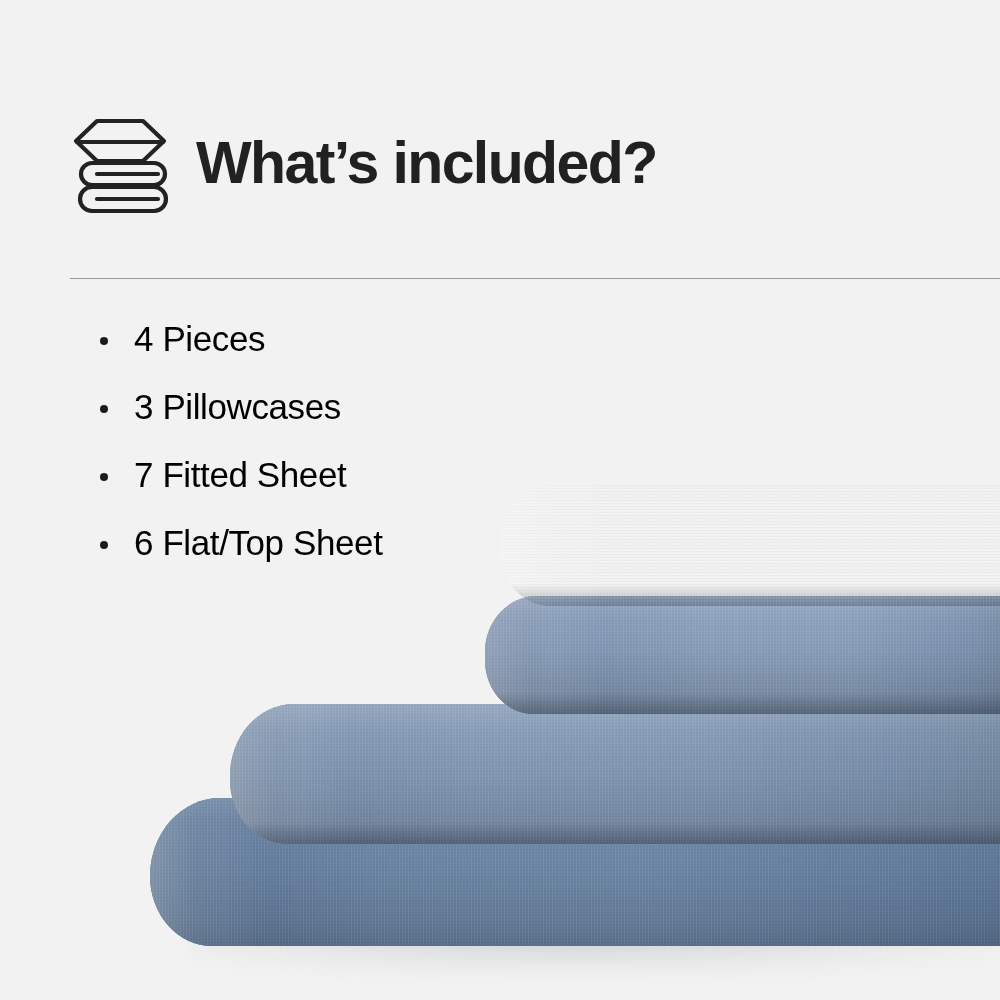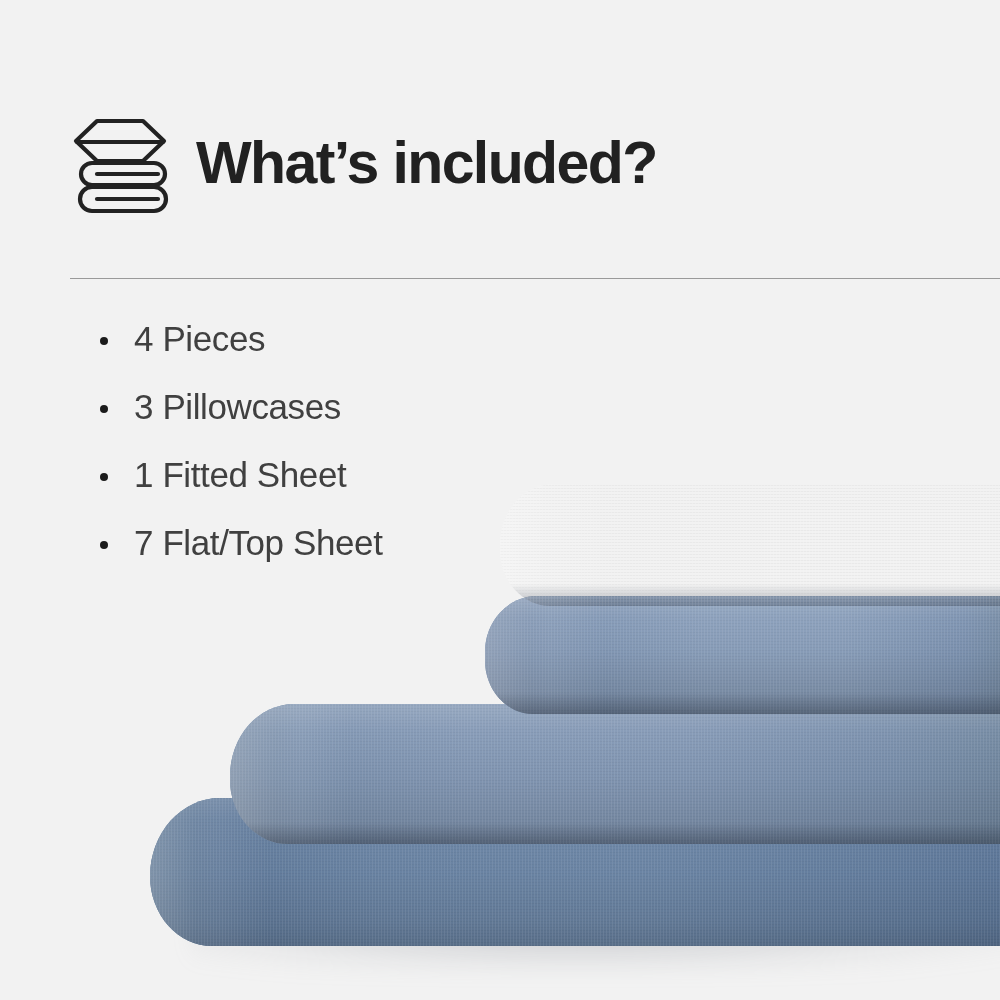--- a/index.html
+++ b/index.html
@@ -68,21 +68,21 @@
     list-style: none;
     margin: 0;
     padding: 0;
     z-index: 4;
   }
   .included-list li {
     position: relative;
     padding-left: 38px;
     margin-bottom: 22px;
     font-size: 35px;
-    color: #404040;
+    color: #000000;
     letter-spacing: -0.4px;
     line-height: 46px;
     white-space: nowrap;
   }
   .included-list li .bullet-dot {
     position: absolute;
     left: 4px;
     top: 21px;
     width: 8px;
     height: 8px;
@@ -278,25 +278,25 @@
     <li>
       <span class="bullet-dot"></span>
       <span>4 Pieces</span>
     </li>
     <li>
       <span class="bullet-dot"></span>
       <span>3 Pillowcases</span>
     </li>
     <li>
       <span class="bullet-dot"></span>
-      <span>1 Fitted Sheet</span>
+      <span>7 Fitted Sheet</span>
     </li>
     <li>
       <span class="bullet-dot"></span>
-      <span>7 Flat/Top Sheet</span>
+      <span>6 Flat/Top Sheet</span>
     </li>
   </ul>
 
   <div class="sheet-stack">
     <div class="stack-shadow"></div>
 
     <div class="layer layer-4">
       <div class="fabric"></div>
       <div class="weave"></div>
       <div class="fold-edge"></div>

